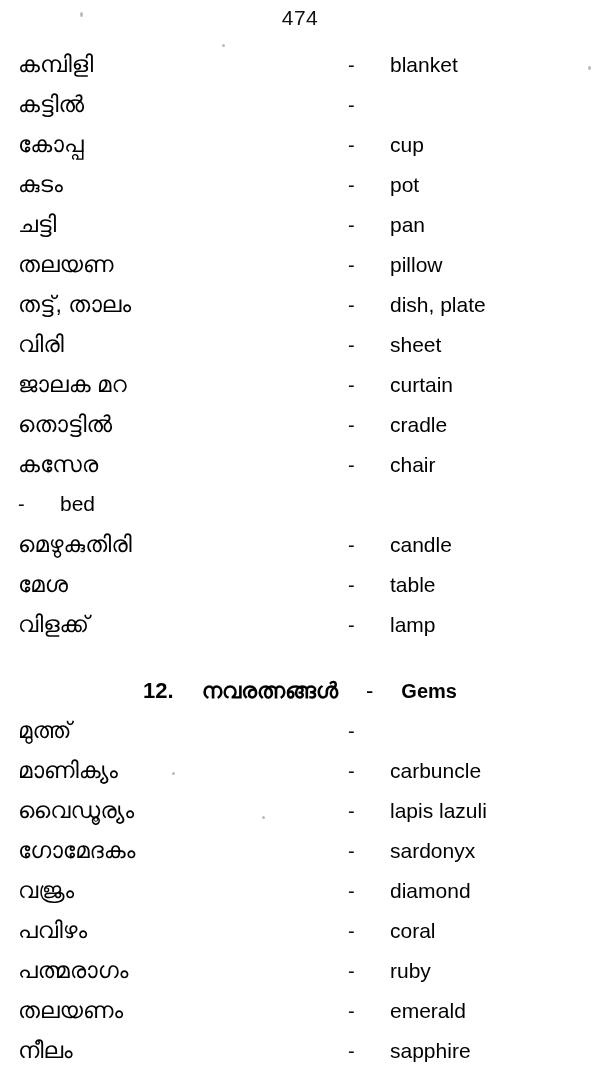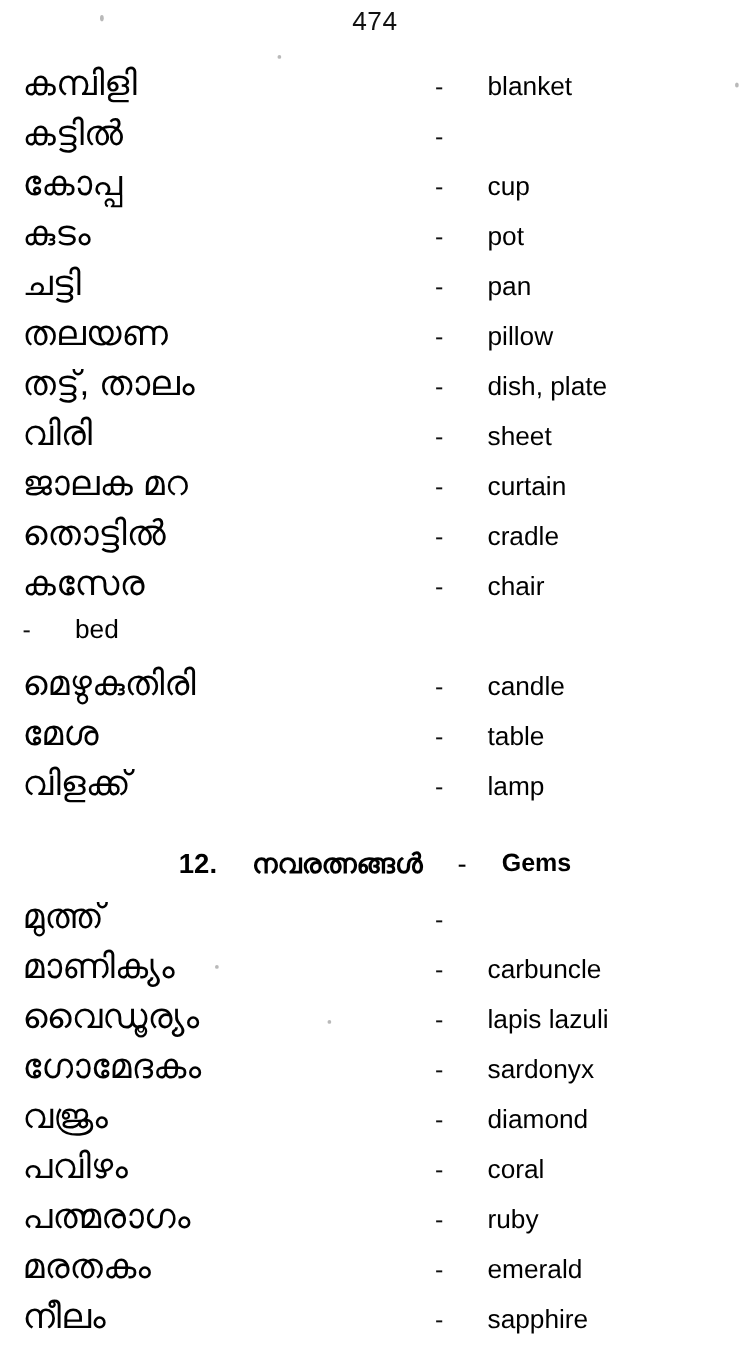--- a/index.html
+++ b/index.html
@@ -50,21 +50,21 @@
     display: flex;
     align-items: baseline;
     height: 40px;
     padding-left: 18px;
     box-sizing: border-box;
   }
 
   .term {
     width: 330px;
     flex: 0 0 330px;
-    font-size: 28px;
+    font-size: 23px;
     line-height: 1.05;
     color: #000;
     white-space: nowrap;
     font-family: "Liberation Sans", "DejaVu Sans", sans-serif;
   }
 
   .dash {
     width: 42px;
     flex: 0 0 42px;
     font-size: 20px;
@@ -262,21 +262,21 @@
         <div class="gloss">coral</div>
       </div>
 
       <div class="entry">
         <div class="term">പത്മരാഗം</div>
         <div class="dash">-</div>
         <div class="gloss">ruby</div>
       </div>
 
       <div class="entry">
-        <div class="term">മരതകം</div>
+        <div class="term">തലയണം</div>
         <div class="dash">-</div>
         <div class="gloss">emerald</div>
       </div>
 
       <div class="entry">
         <div class="term">നീലം</div>
         <div class="dash">-</div>
         <div class="gloss">sapphire</div>
       </div>
 

